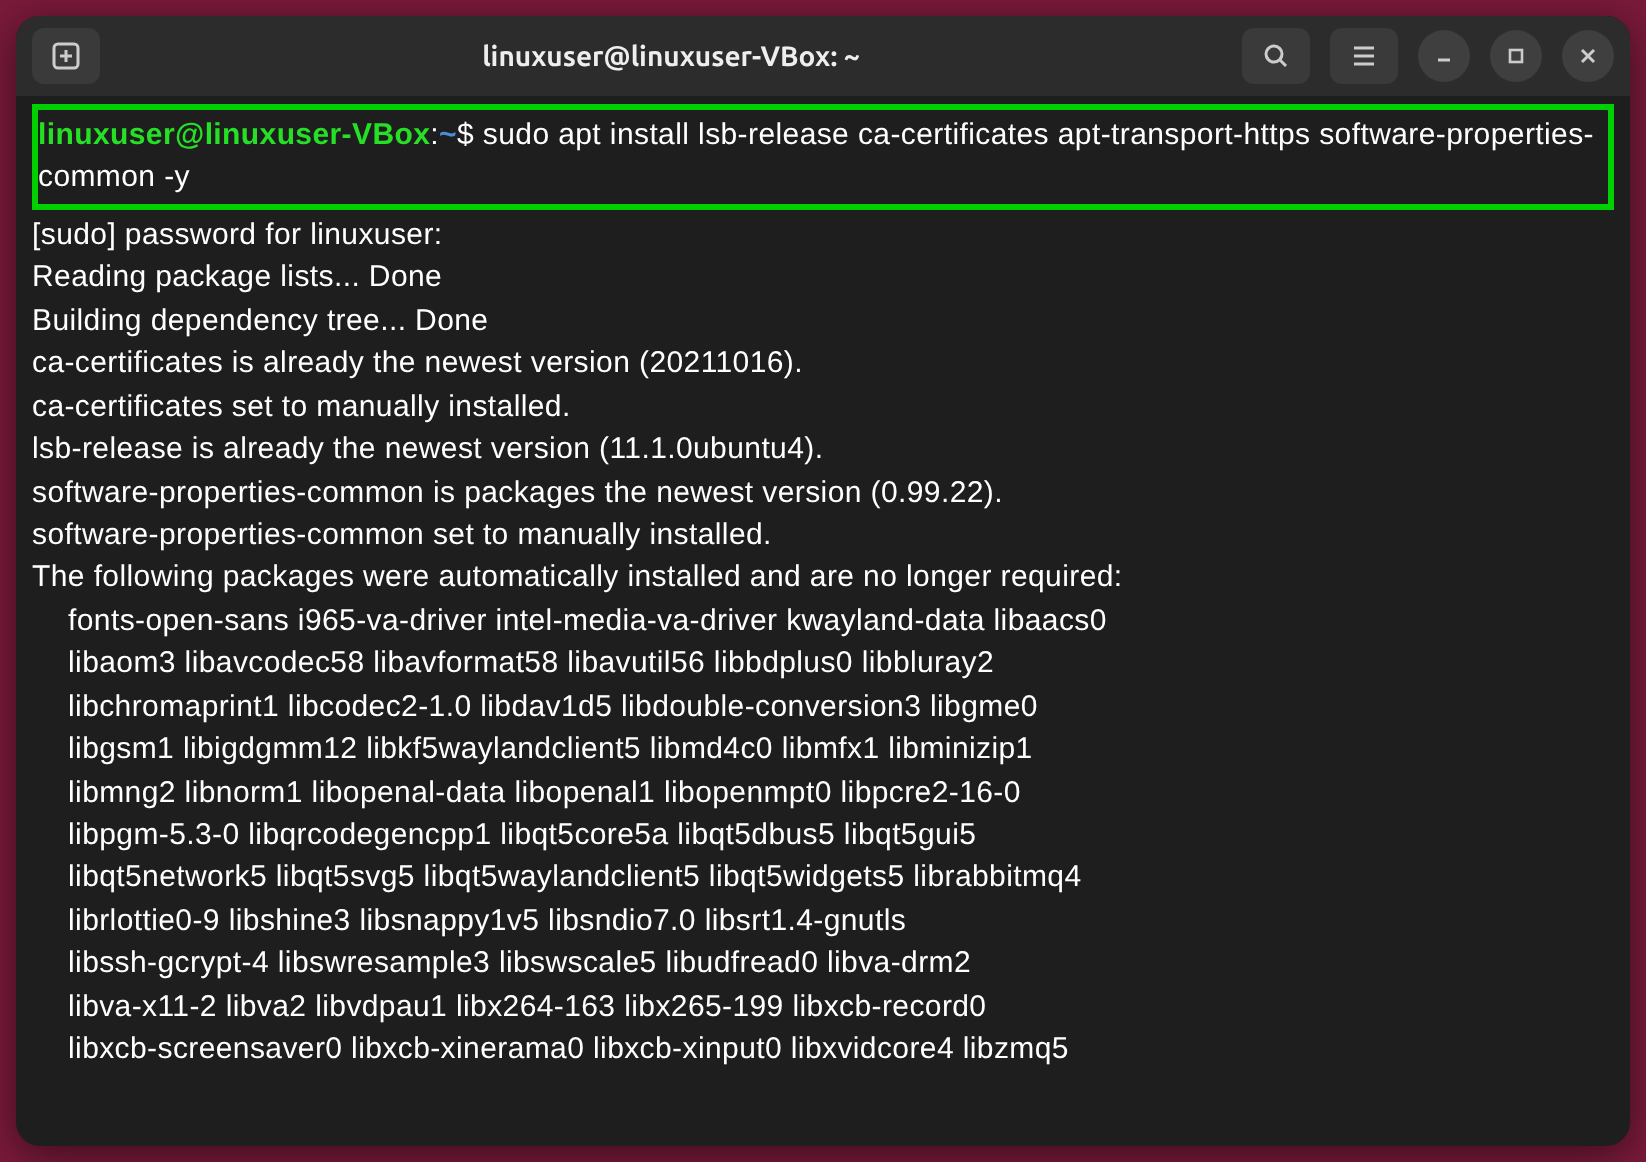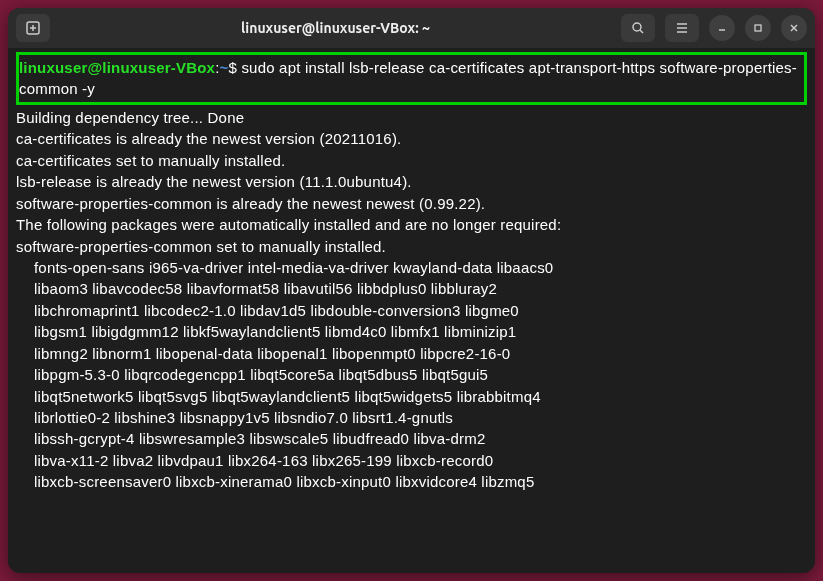--- a/index.html
+++ b/index.html
@@ -157,32 +157,34 @@
           <line x1="8" y1="2" x2="2" y2="8" stroke="#ccc" stroke-width="1.5"></line>
         </svg>
       </div>
     </div>
   </div>
 
   <div class="terminal-body">
     <div class="highlight-box">
       <span class="prompt-user">linuxuser@linuxuser-VBox</span><span class="prompt-colon">:</span><span class="prompt-path">~</span><span class="prompt-dollar">$ </span><span class="cmd">sudo apt install lsb-release ca-certificates apt-transport-https software-properties-common -y</span>
     </div>
+    <div class="output-line">[sudo] password for linuxuser:</div>
+    <div class="output-line">Reading package lists... Done</div>
     <div class="output-line">Building dependency tree... Done</div>
     <div class="output-line">ca-certificates is already the newest version (20211016).</div>
     <div class="output-line">ca-certificates set to manually installed.</div>
     <div class="output-line">lsb-release is already the newest version (11.1.0ubuntu4).</div>
-    <div class="output-line">software-properties-common is already the newest newest (0.99.22).</div>
+    <div class="output-line">software-properties-common is packages the newest version (0.99.22).</div>
+    <div class="output-line">software-properties-common set to manually installed.</div>
     <div class="output-line">The following packages were automatically installed and are no longer required:</div>
-    <div class="output-line">software-properties-common set to manually installed.</div>
     <div class="output-line indented">fonts-open-sans i965-va-driver intel-media-va-driver kwayland-data libaacs0</div>
     <div class="output-line indented">libaom3 libavcodec58 libavformat58 libavutil56 libbdplus0 libbluray2</div>
     <div class="output-line indented">libchromaprint1 libcodec2-1.0 libdav1d5 libdouble-conversion3 libgme0</div>
     <div class="output-line indented">libgsm1 libigdgmm12 libkf5waylandclient5 libmd4c0 libmfx1 libminizip1</div>
     <div class="output-line indented">libmng2 libnorm1 libopenal-data libopenal1 libopenmpt0 libpcre2-16-0</div>
     <div class="output-line indented">libpgm-5.3-0 libqrcodegencpp1 libqt5core5a libqt5dbus5 libqt5gui5</div>
     <div class="output-line indented">libqt5network5 libqt5svg5 libqt5waylandclient5 libqt5widgets5 librabbitmq4</div>
-    <div class="output-line indented">librlottie0-2 libshine3 libsnappy1v5 libsndio7.0 libsrt1.4-gnutls</div>
+    <div class="output-line indented">librlottie0-9 libshine3 libsnappy1v5 libsndio7.0 libsrt1.4-gnutls</div>
     <div class="output-line indented">libssh-gcrypt-4 libswresample3 libswscale5 libudfread0 libva-drm2</div>
     <div class="output-line indented">libva-x11-2 libva2 libvdpau1 libx264-163 libx265-199 libxcb-record0</div>
     <div class="output-line indented">libxcb-screensaver0 libxcb-xinerama0 libxcb-xinput0 libxvidcore4 libzmq5</div>
   </div>
 </div>
 
 </body></html>

